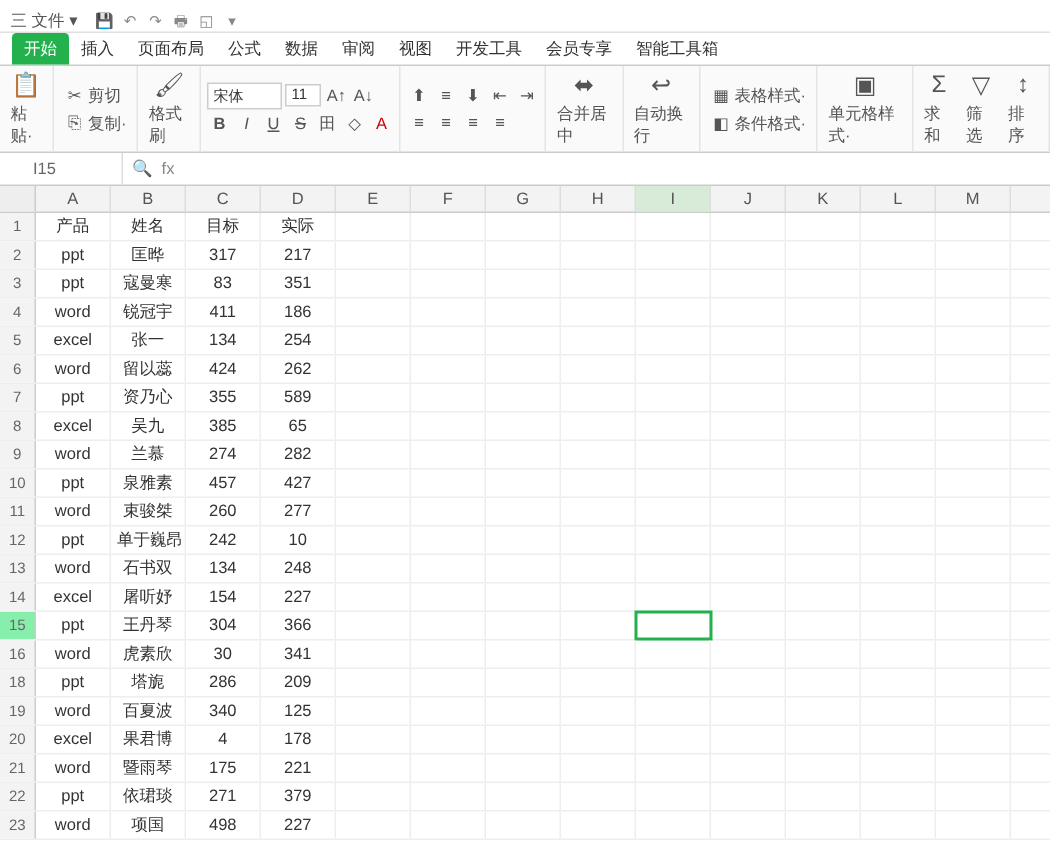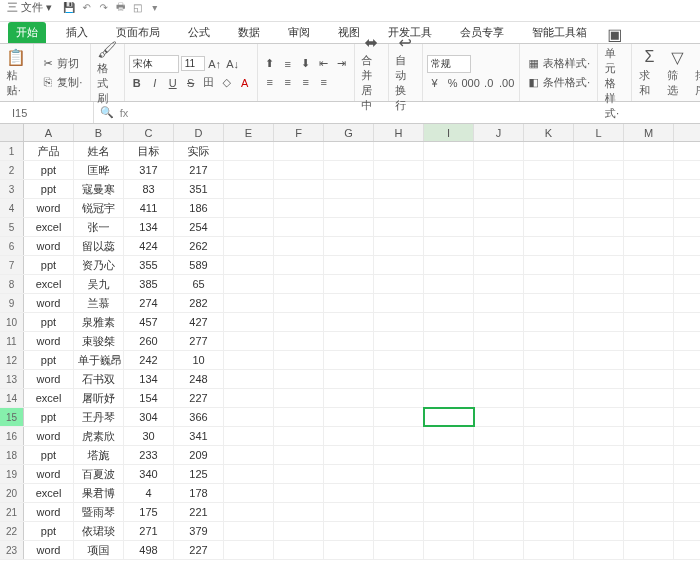--- a/index.html
+++ b/index.html
@@ -1,44 +1,44 @@
 <!DOCTYPE html>
 <html><head>
 <meta charset="utf-8">
 <style>
 *{margin:0;padding:0;box-sizing:border-box;font-family:"Microsoft YaHei",Arial,sans-serif;font-size:11px;-webkit-user-select:none;user-select:none}
 body{width:700px;height:565px;background:#fff;overflow:hidden;color:#333}
 
 
-.menubar{height:22px;display:flex;align-items:flex-start;padding:0 4px;gap:4px;border-bottom:1px solid #e0e0e0;font-size:11px;color:#555}
+.menubar{height:22px;display:flex;align-items:flex-end;padding:0 4px;gap:4px;border-bottom:1px solid #e0e0e0;font-size:11px;color:#555}
 .menubar .mi{padding:0 3px;cursor:pointer}
 .menubar .qat{display:flex;gap:3px;margin-left:4px}
 .menubar .qat span{width:14px;height:14px;display:inline-flex;align-items:center;justify-content:center;color:#888;cursor:pointer;font-size:10px}
 
 
-.tabs{height:22px;display:flex;align-items:flex-start;padding:0 8px;gap:12px;border-bottom:1px solid #ccc;font-size:11px}
+.tabs{height:22px;display:flex;align-items:flex-start;padding:0 8px;gap:0;border-bottom:1px solid #ccc;font-size:11px}
 .tabs .tab{padding:3px 8px;cursor:pointer;color:#333}
 .tabs .tab.active{background:#22b14c;color:#fff;border-radius:3px 3px 0 0}
 .tabs .search{margin-left:auto;color:#888;font-size:11px}
 
 
 .ribbon{height:58px;display:flex;align-items:stretch;border-bottom:1px solid #ccc;background:#fafafa}
 .rgroup{display:flex;flex-direction:column;justify-content:center;padding:2px 4px;border-right:1px solid #e4e4e4;gap:2px}
 .rgroup.big{align-items:center;justify-content:center;min-width:34px}
 .rbtn{display:flex;align-items:center;gap:2px;padding:1px 3px;cursor:pointer;color:#555;font-size:10px;white-space:nowrap}
 .rbtn .ico{width:14px;height:14px;display:inline-flex;align-items:center;justify-content:center;font-size:11px}
 .rbig{display:flex;flex-direction:column;align-items:center;gap:1px;padding:2px 3px;cursor:pointer;font-size:10px;color:#555}
 .rbig .ico{width:20px;height:20px;display:flex;align-items:center;justify-content:center;font-size:16px}
 .fontrow{display:flex;gap:2px;align-items:center}
 .fontsel{border:1px solid #ccc;background:#fff;padding:1px 3px;font-size:10px;min-width:50px;cursor:pointer}
 .mini{width:16px;height:16px;display:inline-flex;align-items:center;justify-content:center;border:1px solid transparent;cursor:pointer;font-size:11px;color:#555}
 
 
 .fbar{height:22px;display:flex;align-items:center;border-bottom:1px solid #ccc;font-size:11px}
-.namebox{width:94px;border-right:1px solid #ddd;padding:0 12px;height:100%;display:flex;align-items:center;color:#666}
+.namebox{width:82px;border-right:1px solid #ddd;padding:0 22px;height:100%;display:flex;align-items:center;color:#666}
 .fx{padding:0 6px;color:#888;display:flex;gap:6px;align-items:center}
 .finput{flex:1;padding:0 4px}
 
 
 .grid{position:relative;height:calc(565px - 22px - 22px - 58px - 22px);overflow:hidden}
 .colhdr{display:flex;height:18px;background:#f3f3f3;border-bottom:1px solid #ccc}
 .corner{width:24px;border-right:1px solid #ccc;background:#eee}
 .ch{width:50px;text-align:center;border-right:1px solid #ddd;font-size:11px;color:#555;line-height:18px;cursor:pointer}
 .ch.sel{background:#d8ead8}
 .rows{overflow:auto;height:calc(100% - 18px)}
@@ -135,32 +135,20 @@
     <div class="rbig">
         <span class="ico">⬌</span>
         <span>合并居中</span>
       </div>
   </div>
   <div class="rgroup big">
     <div class="rbig">
         <span class="ico">↩</span>
         <span>自动换行</span>
       </div>
-  </div>
-  <div class="rgroup">
-    <div class="fontrow">
-        <span class="fontsel" style="min-width:44px">常规</span>
-      </div>
-    <div class="fontrow">
-      <span class="mini">¥</span>
-      <span class="mini">%</span>
-      <span class="mini">000</span>
-      <span class="mini">.0</span>
-      <span class="mini">.00</span>
-    </div>
   </div>
   <div class="rgroup">
     <div class="rbtn">
         <span class="ico">▦</span>
         <span>表格样式·</span>
       </div>
     <div class="rbtn">
         <span class="ico">◧</span>
         <span>条件格式·</span>
       </div>
@@ -469,21 +457,21 @@
         <div class="cell"></div>
         <div class="cell"></div>
         <div class="cell"></div>
         <div class="cell"></div>
         <div class="cell"></div>
       </div>
       <div class="row">
         <div class="rh">18</div>
         <div class="cell">ppt</div>
         <div class="cell">塔旎</div>
-        <div class="cell">233</div>
+        <div class="cell">286</div>
         <div class="cell">209</div>
         <div class="cell"></div>
         <div class="cell"></div>
         <div class="cell"></div>
         <div class="cell"></div>
         <div class="cell"></div>
         <div class="cell"></div>
         <div class="cell"></div>
         <div class="cell"></div>
         <div class="cell"></div>

